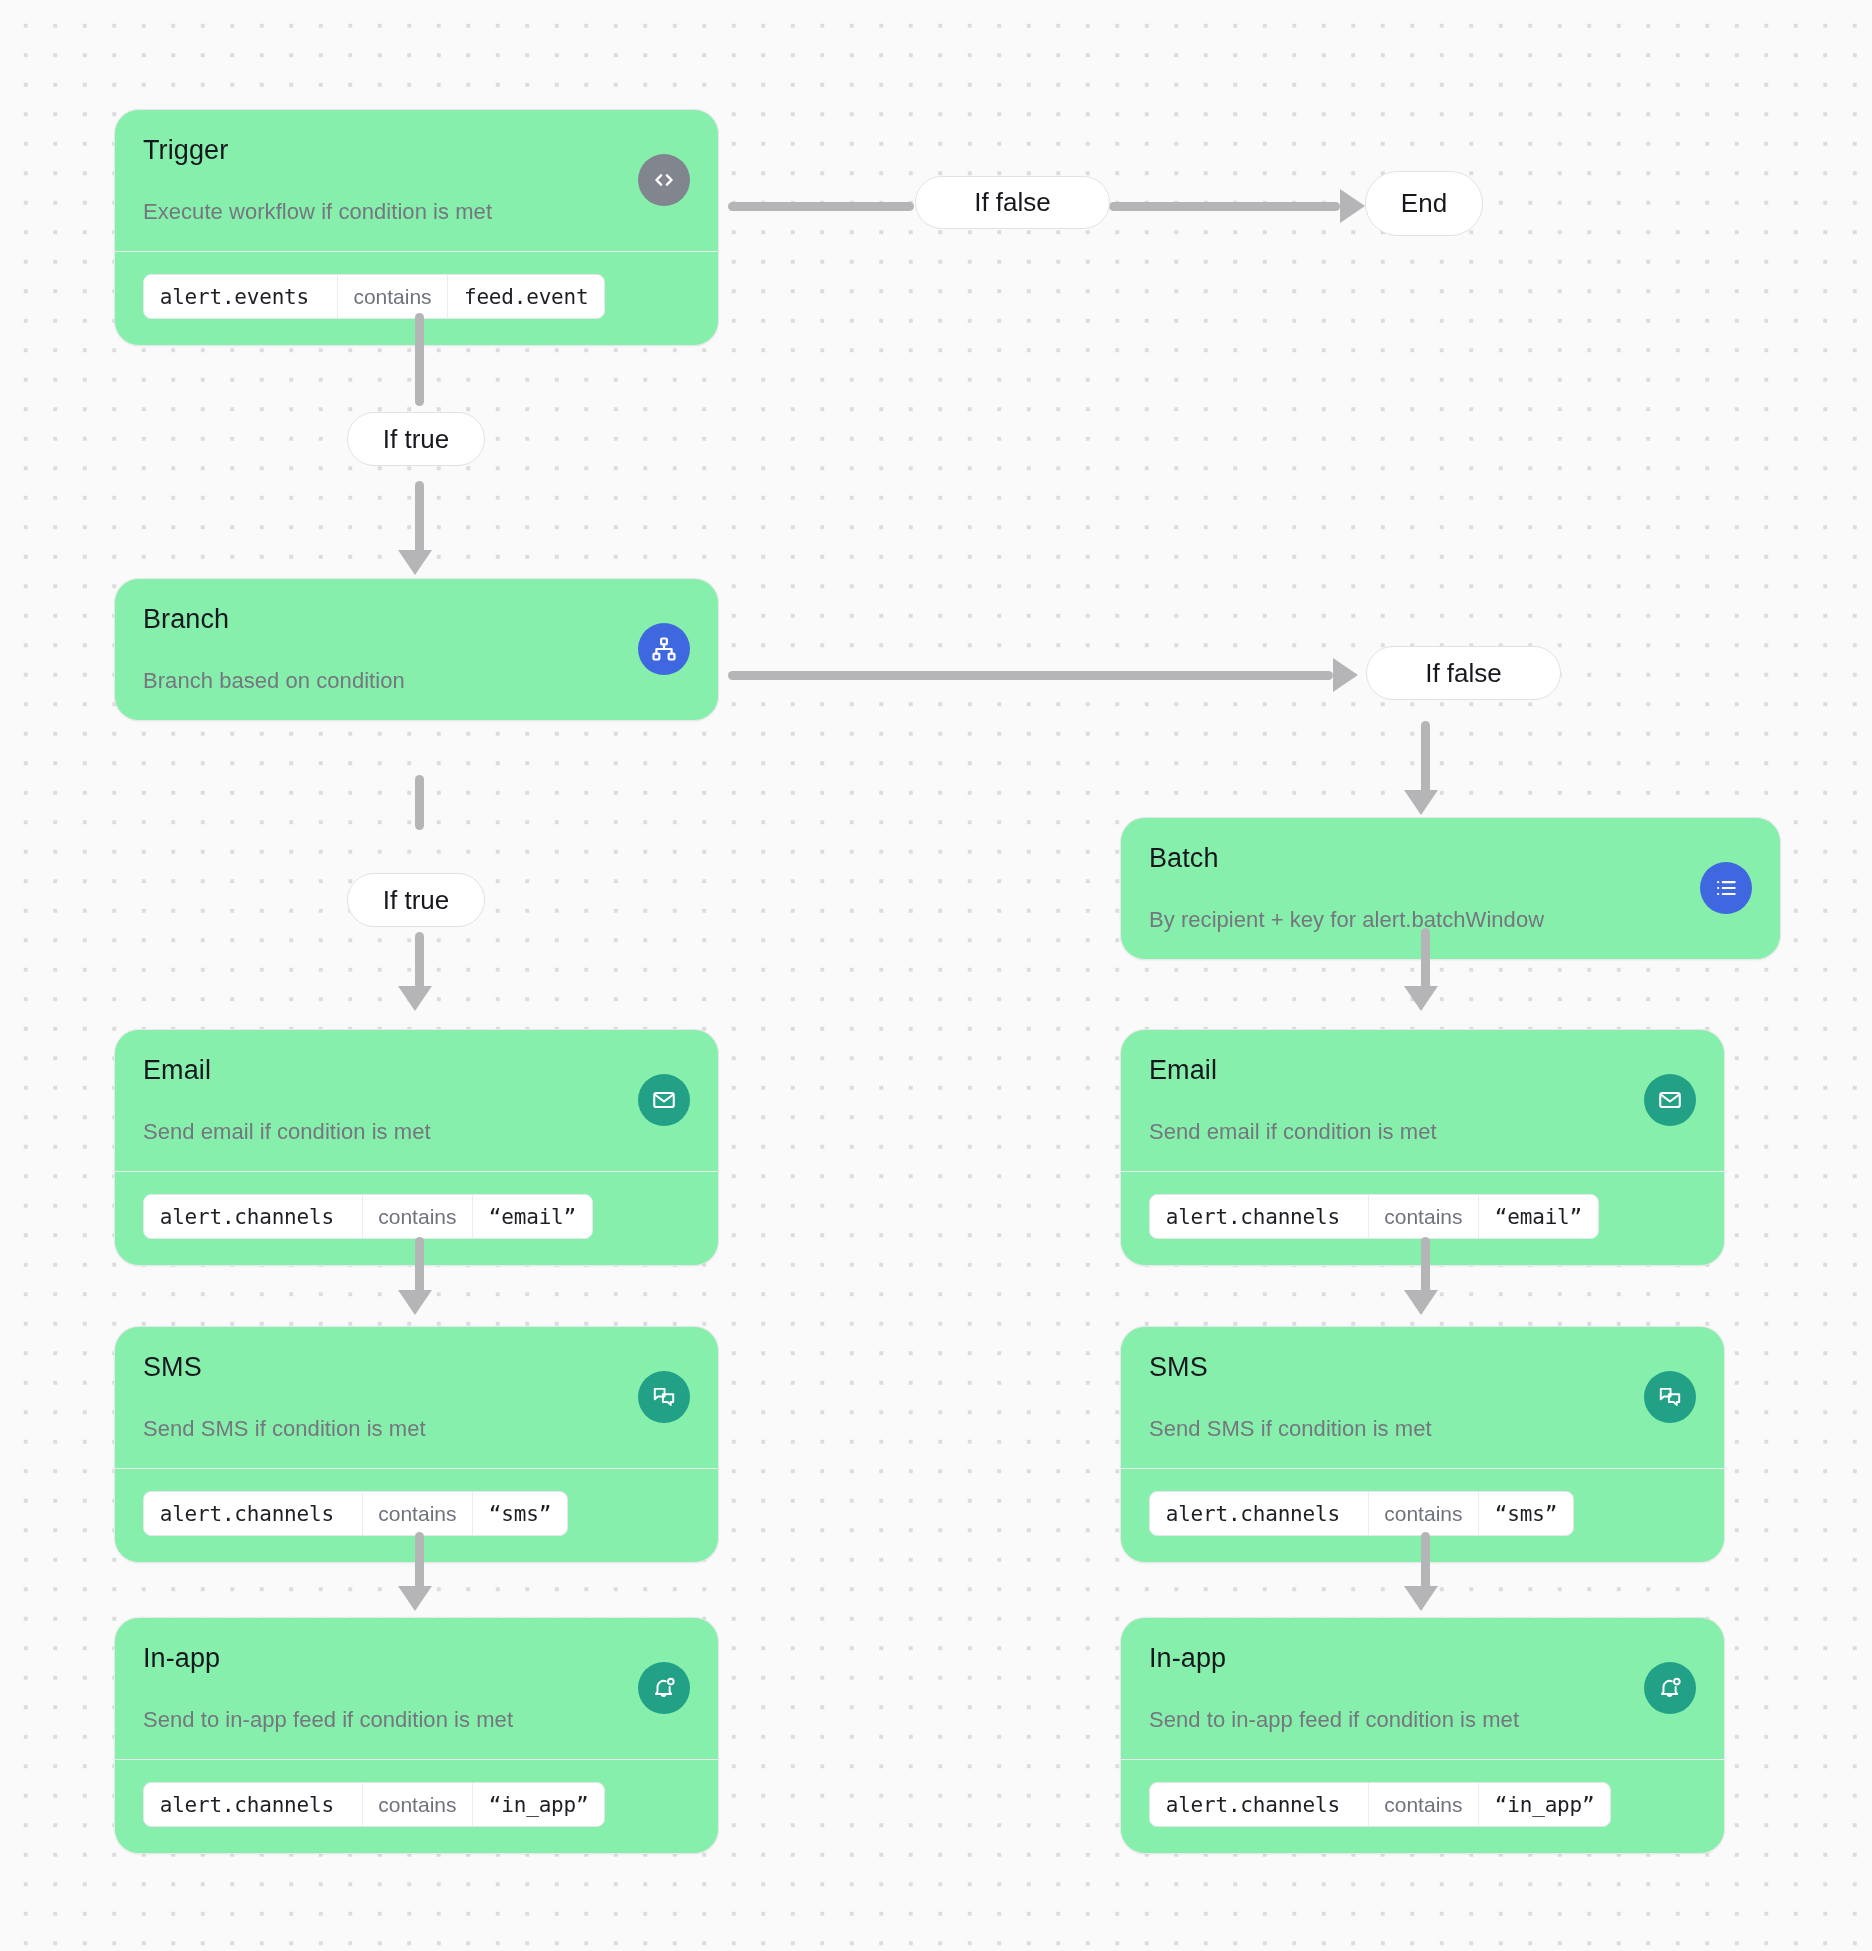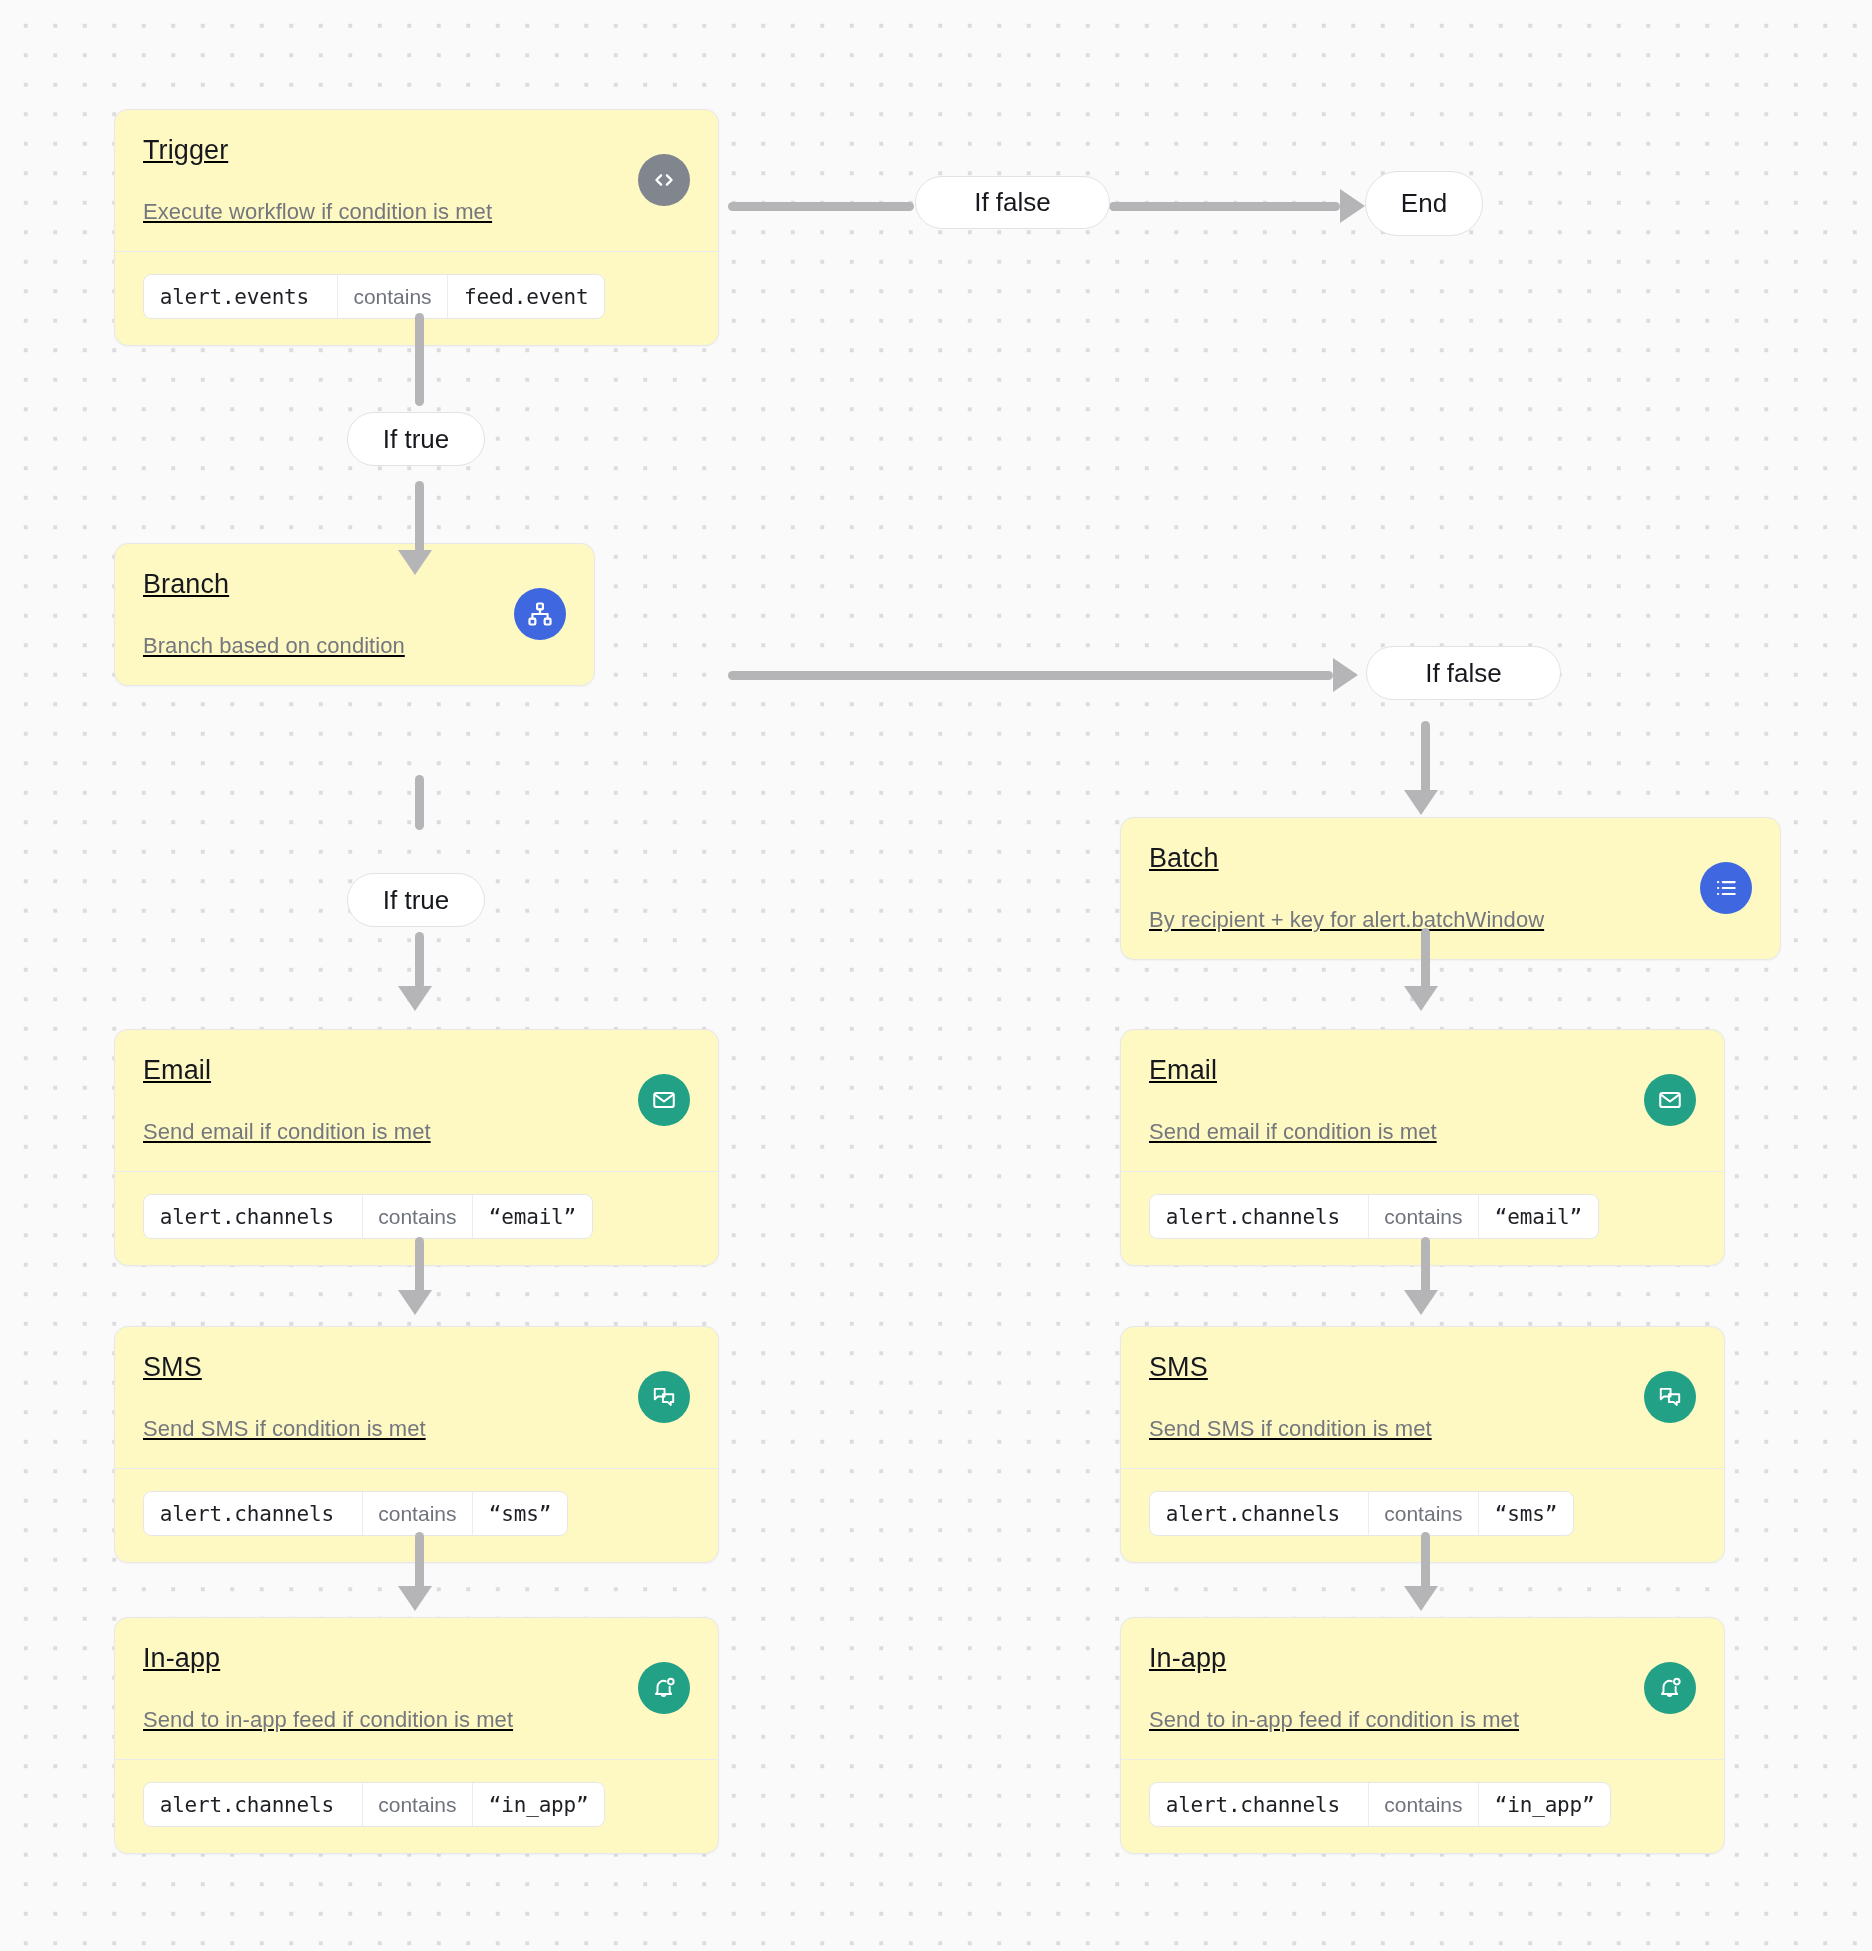--- a/index.html
+++ b/index.html
@@ -18,27 +18,26 @@
     position: relative;
   }
   .canvas {
     position: absolute;
     inset: 0;
   }
 
   
   .node-card {
     position: absolute;
-    background: #fef9c3;
+    background: #86efac;
     border: 0.9px solid #e8e8ea;
-    border-radius: 14px;
+    border-radius: 25px;
     box-shadow: 0 0.9px 1.8px rgba(16, 18, 27, 0.04);
     box-sizing: border-box;
     overflow: hidden;
-    text-decoration: underline;
   }
   .node-head {
     display: flex;
     align-items: center;
     justify-content: space-between;
     padding: 26px 28px 28px 28px;
   }
   .node-head-text {
     display: flex;
     flex-direction: column;
@@ -222,21 +221,21 @@
     </div>
     <div class="node-body">
       <div class="cond">
         <span class="operand">alert.events</span>
         <span class="operator">contains</span>
         <span class="operand">feed.event</span>
       </div>
     </div>
   </div>
 
-  <div class="node-card" style="left:114px; top:543px; width:481px;">
+  <div class="node-card" style="left:114px; top:578px; width:605px;">
     <div class="node-head">
       <div class="node-head-text">
         <div class="node-title">Branch</div>
         <div class="node-subtitle">Branch based on condition</div>
       </div>
       <div class="node-icon icon-blue">
         <svg width="28" height="28" viewBox="0 0 24 24" fill="none" stroke="#ffffff" stroke-width="1.9" stroke-linecap="round" stroke-linejoin="round">
           <rect x="9.5" y="3" width="5" height="5" rx="1"></rect>
           <rect x="3" y="16" width="5" height="5" rx="1"></rect>
           <rect x="16" y="16" width="5" height="5" rx="1"></rect>

